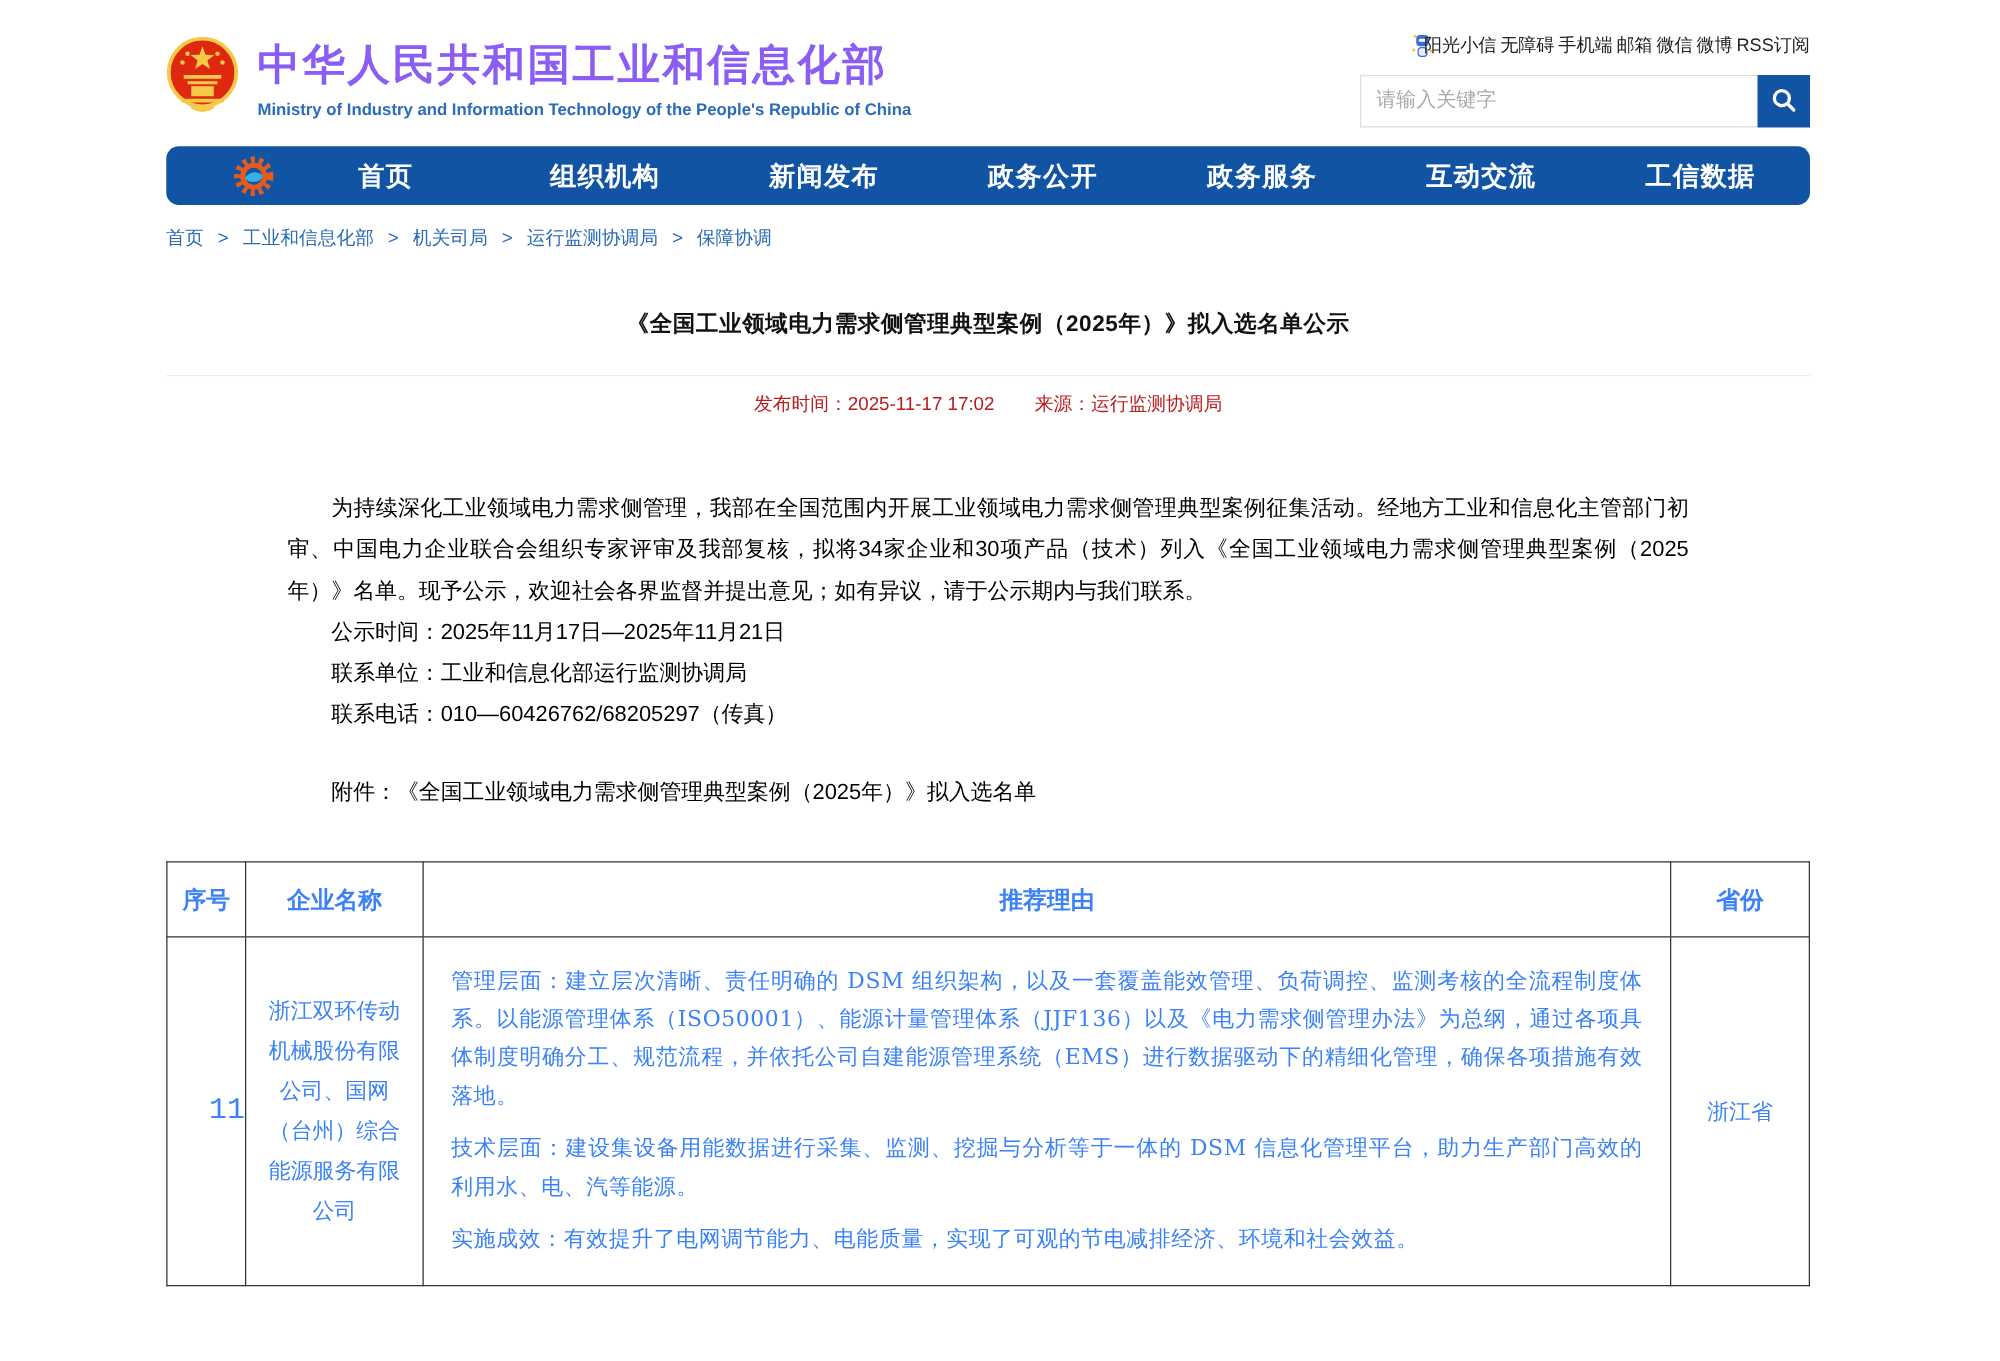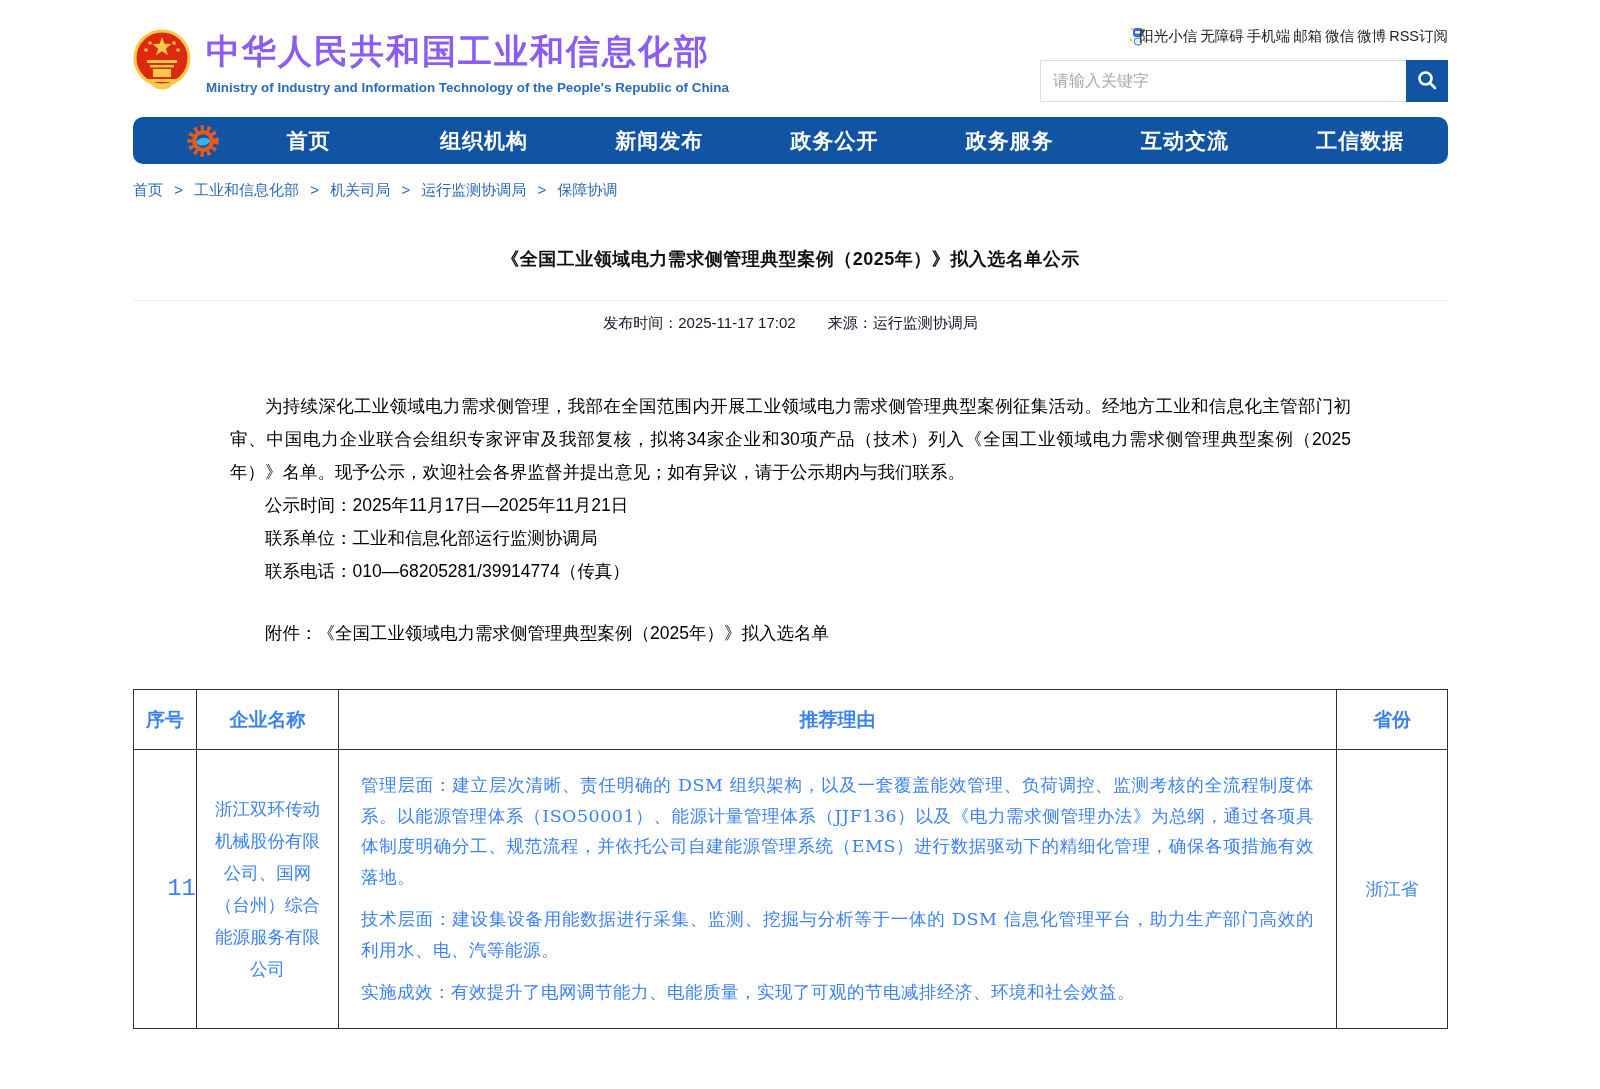--- a/index.html
+++ b/index.html
@@ -10,21 +10,21 @@
   
   .header-row { display:flex; justify-content:space-between; padding-top:22px; }
   .brand { display:flex; align-items:center; gap:15px; }
   .brand-zh { font-size:34px; font-weight:bold; color:#8b5cf6; letter-spacing:2px; }
   .brand-en { font-size:13.4px; font-weight:bold; color:#2b6cb9; margin-top:5px; }
   .right-tools { padding-top:3px; }
   .utility { display:flex; align-items:center; justify-content:flex-end; gap:3px;
              font-size:14.5px; color:#222; }
   .utility span[data-interactable="true"] { cursor:pointer; }
   .robot { display:inline-flex; margin-right:-12px; }
-  .search-row { margin-top:13px; display:flex; width:408px;justify-content:flex-end; }
+  .search-row { margin-top:13px; display:flex; width:360px;justify-content:flex-end; }
   .search-input { flex:1; height:42px; border:1px solid #ddd; border-right:none;
                   padding:0 12px; font-size:16px; color:#333; outline:none; }
   .search-input::placeholder { color:#aaa; }
   .search-btn { width:42px; height:42px; background:#1254a4; border:none; cursor:pointer;
                 display:flex; align-items:center; justify-content:center; }
 
   
   .nav { margin-top:15px; height:47px; background:#1254a4; border-radius:10px;
          display:flex; align-items:center; }
   .nav-logo { margin-left:52px; display:flex; }
@@ -33,21 +33,21 @@
 
   
   .breadcrumb { margin-top:17px; font-size:15px; color:#2a6bb5; }
   .breadcrumb .crumb { cursor:pointer; }
   .breadcrumb .sep { margin:0 7px; color:#2a6bb5; }
 
   
   .article-title { margin-top:47px; text-align:center; font-size:18px; font-weight:bold;
                    color:#111; letter-spacing:0.5px; }
   .title-hr { margin:29px 0 0 0; border:none; border-top:1px solid #ededed; }
-  .publish { margin-top:13px; text-align:center; color:#0f172a; font-size:15px; }
+  .publish { margin-top:13px; text-align:center; color:#b91c1c; font-size:15px; }
   .publish span { margin:0 14px; }
   .body-text { margin:57px 97px 0; font-size:17.5px; line-height:33px; color:#000;
                text-align:justify; text-indent:2em; }
   .info-lines { margin:0 97px; font-size:17.5px; color:#000; }
   .info-lines div { line-height:33px; padding-left:2em; }
   .attachment { margin:33px 97px 0; padding-left:2em; font-size:17.5px; color:#000; }
 
   
   table.roster { margin-top:44px; width:100%; border-collapse:collapse;
                  font-family:"DejaVu Serif","Liberation Serif",serif; color:#3b82f6; }
@@ -160,21 +160,21 @@
   <div class="publish" data-interactable="false">
     <span data-interactable="false">发布时间：2025-11-17 17:02</span>
     <span data-interactable="false">来源：运行监测协调局</span>
   </div>
 
   <p class="body-text" data-interactable="false">为持续深化工业领域电力需求侧管理，我部在全国范围内开展工业领域电力需求侧管理典型案例征集活动。经地方工业和信息化主管部门初审、中国电力企业联合会组织专家评审及我部复核，拟将34家企业和30项产品（技术）列入《全国工业领域电力需求侧管理典型案例（2025年）》名单。现予公示，欢迎社会各界监督并提出意见；如有异议，请于公示期内与我们联系。</p>
 
   <div class="info-lines" data-interactable="false">
     <div data-interactable="false">公示时间：2025年11月17日—2025年11月21日</div>
     <div data-interactable="false">联系单位：工业和信息化部运行监测协调局</div>
-    <div data-interactable="false">联系电话：010—68205281/39914774（传真）</div>
+    <div data-interactable="false">联系电话：010—60426762/68205297（传真）</div>
   </div>
 
   <div class="attachment" data-interactable="false">附件：《全国工业领域电力需求侧管理典型案例（2025年）》拟入选名单</div>
 
   <table class="roster" data-interactable="false">
     <thead>
       <tr data-interactable="false">
         <th data-interactable="false">序号</th>
         <th data-interactable="false">企业名称</th>
         <th data-interactable="false">推荐理由</th>

